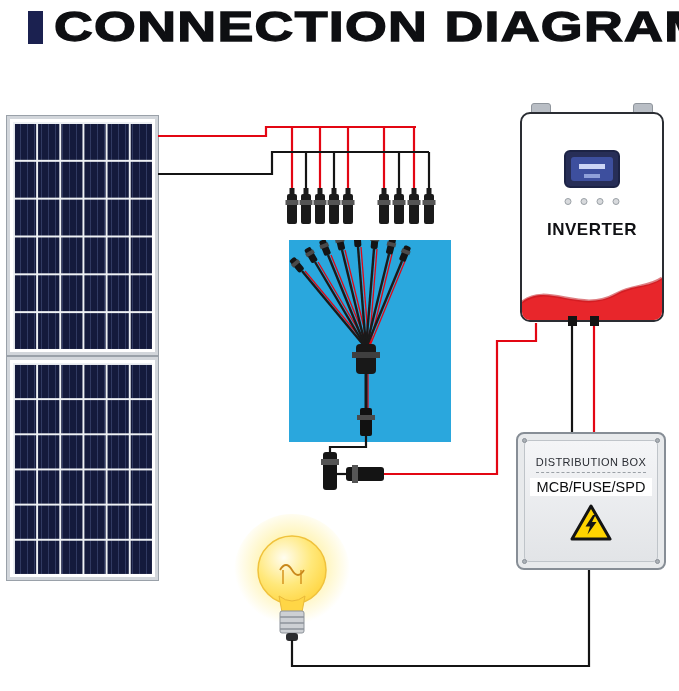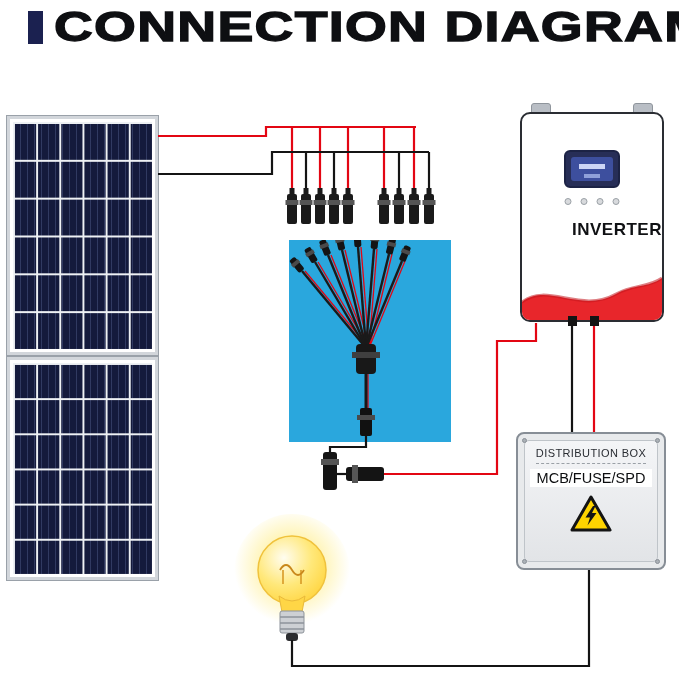--- a/index.html
+++ b/index.html
@@ -33,30 +33,30 @@
                border-radius:3px;z-index:1}
   .inverter{position:absolute;left:520px;top:112px;width:144px;height:210px;background:#fff;
             border:2px solid #2a2d33;border-radius:10px;overflow:hidden;z-index:2}
   .inv-display{position:absolute;left:50%;top:36px;transform:translateX(-50%);width:56px;height:38px;
                background:#272e57;border:2px solid #1c2345;border-radius:6px}
   .inv-screen{position:absolute;inset:5px;background:#3d4f9e;border-radius:3px;
     background-image:linear-gradient(#cdd5f5,#cdd5f5),linear-gradient(#8fa0d9,#8fa0d9);
     background-size:26px 5px,16px 4px;background-position:center 7px,center 17px;background-repeat:no-repeat}
   .inv-buttons{position:absolute;top:84px;left:50%;transform:translateX(-50%);display:flex;gap:9px}
   .inv-btn{width:7px;height:7px;border-radius:50%;background:#d8dadd;border:1px solid #9aa0a6}
-  .inv-label{position:absolute;top:106px;width:100%;text-align:right;font-weight:bold;
+  .inv-label{position:absolute;top:106px;width:100%;text-align:center;font-weight:bold;
              font-size:17px;letter-spacing:.5px;color:#101114}
   .inv-wave{position:absolute;left:0;bottom:0;width:100%;height:50px}
 
   
   .distbox{position:absolute;left:516px;top:432px;width:150px;height:138px;background:#e8eaec;
            border:2px solid #878e96;border-radius:8px;z-index:2}
   .dist-door{position:absolute;inset:6px;border:1px solid #bfc4c9;border-radius:5px;
              background:linear-gradient(#f4f5f7,#e2e4e7);display:flex;flex-direction:column;align-items:center}
-  .dist-line1{margin-top:6px;font-size:11px;color:#2a2d33;letter-spacing:.4px;
+  .dist-line1{margin-top:15px;font-size:11px;color:#2a2d33;letter-spacing:.4px;
               padding-bottom:4px;border-bottom:1px dashed #9aa0a6}
   .dist-line2{margin-top:5px;font-size:14.5px;font-weight:normal;color:#0c0d0f;background:#fff;padding:1px 7px}
   .screw{position:absolute;width:5px;height:5px;border-radius:50%;background:#aab0b6;border:1px solid #8a9097}
   .warn{margin-top:7px}
 
   
   .bulb{position:absolute;left:213px;top:512px;z-index:2}
 
   
   .wires{position:absolute;left:0;top:0;z-index:5;pointer-events:none}

